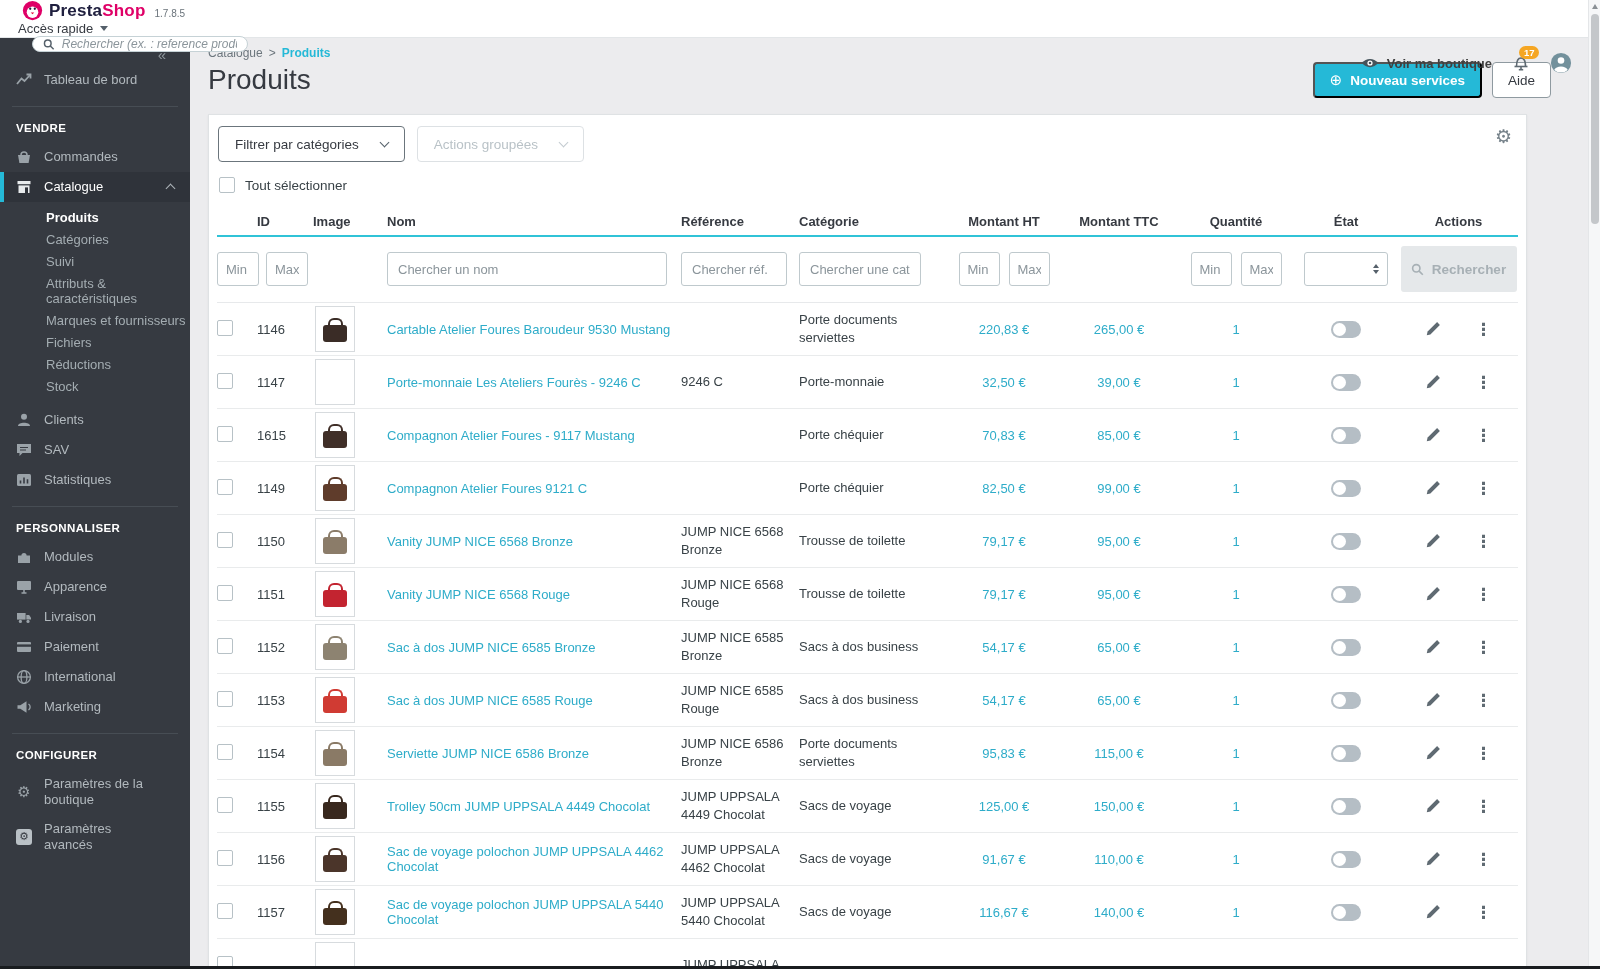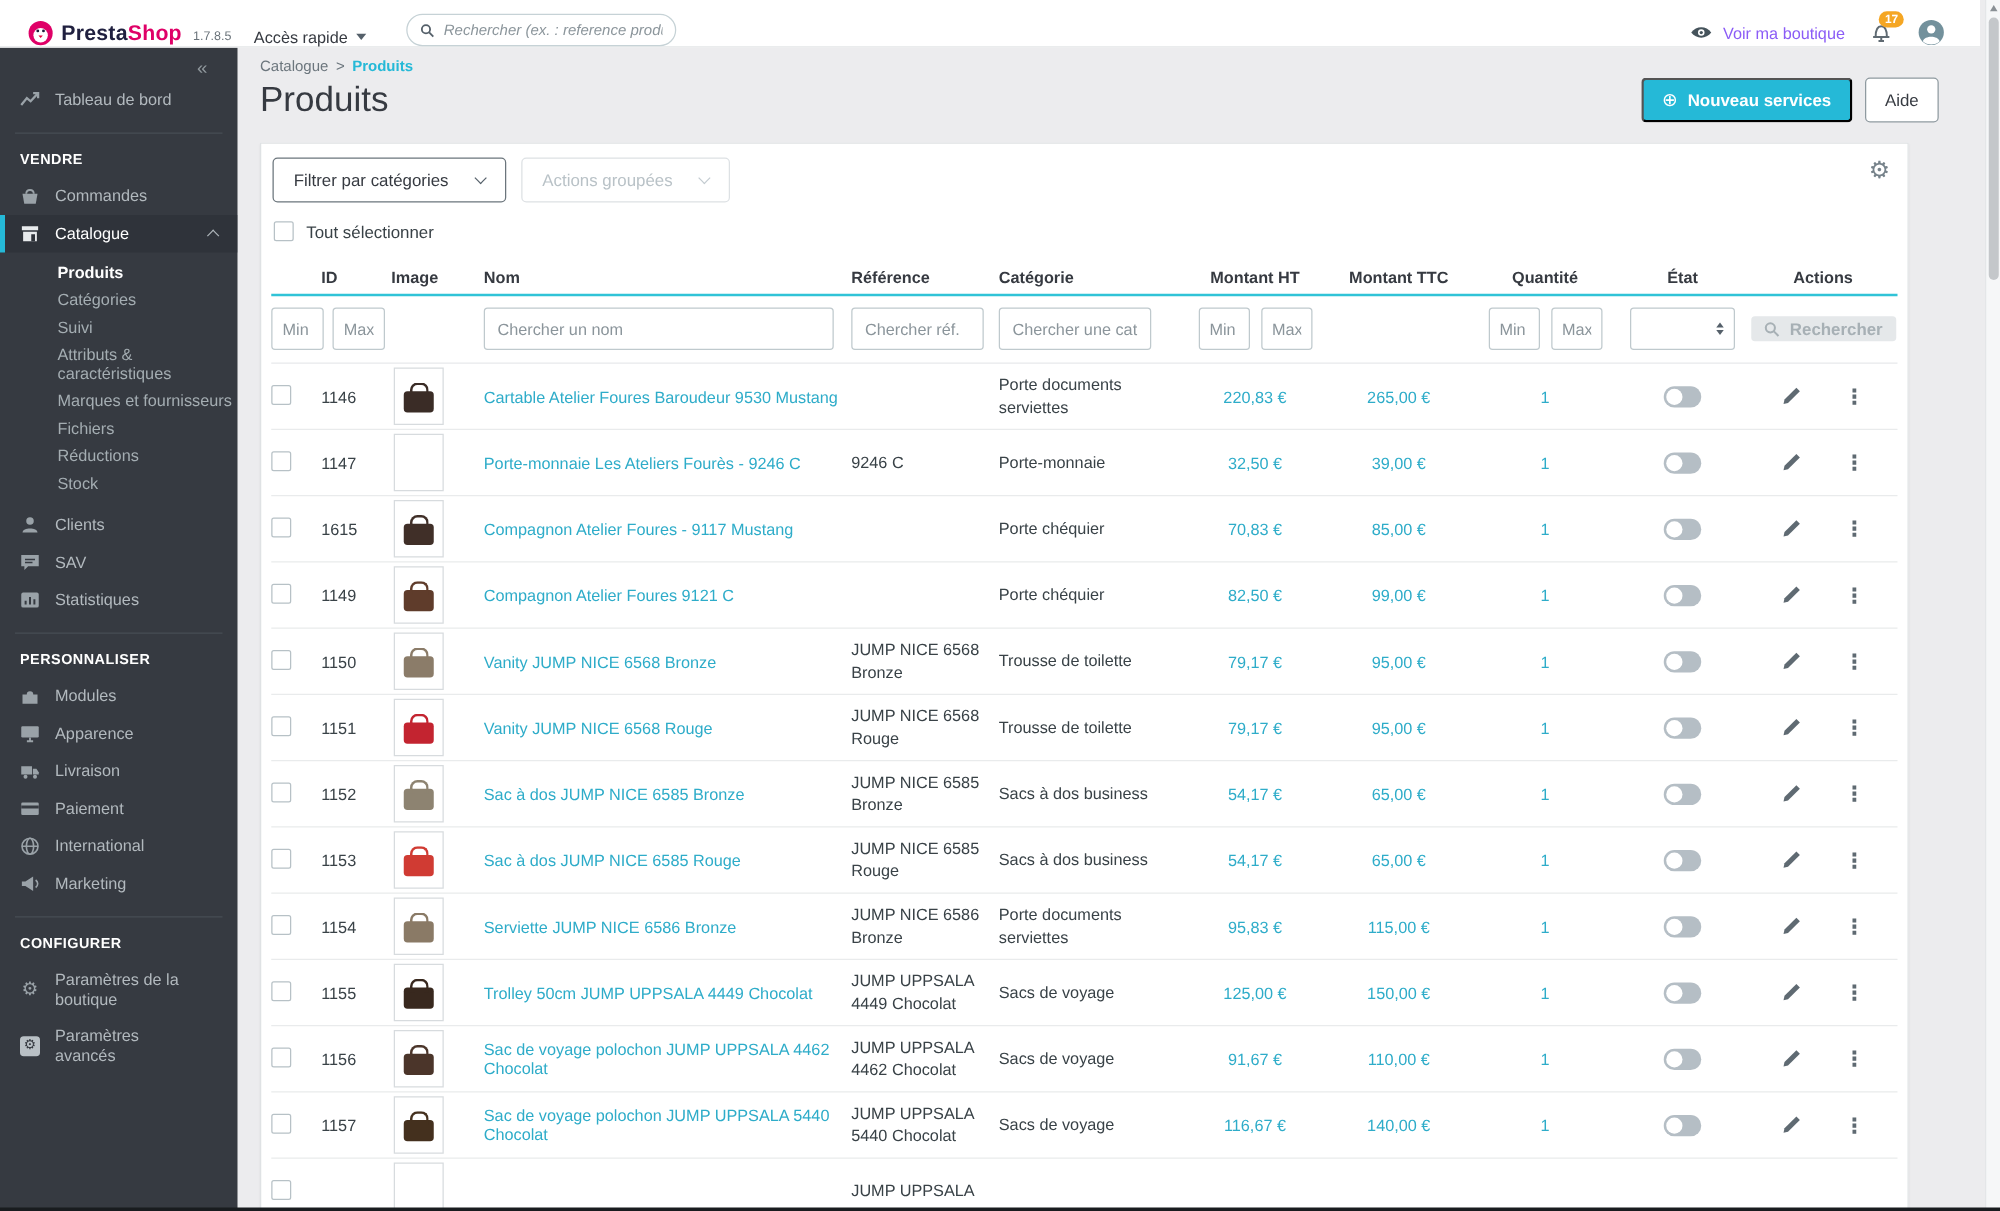--- a/index.html
+++ b/index.html
@@ -3,35 +3,35 @@
 <meta charset="utf-8">
 <style>
   * { margin:0; padding:0; box-sizing:border-box; }
   html,body { width:1600px; height:969px; }
   body {
     position:relative; overflow:hidden;
     font-family:"Liberation Sans","DejaVu Sans",sans-serif;
     background:#ececee; color:#394247;
   }
   
-  .topbar { position:absolute; top:0; left:0; right:16px; height:38px; background:#fff;
-    border-bottom:1px solid #e3e6e8; display:flex; align-items:flex-end; z-index:6; }
+  .topbar { position:absolute; top:0; left:0; right:0; height:38px; background:#fff;
+    border-bottom:1px solid #e3e6e8; display:flex; align-items:flex-start; z-index:6;flex-direction:column; }
   .logo { display:flex; align-items:center; margin-left:22px; gap:6px; }
   .logo-text { font-size:17px; font-weight:700; letter-spacing:.2px; }
   .logo-presta { color:#20203f; } .logo-shop { color:#df0067; }
   .version { font-size:10px; color:#6a737a; margin:5px 0 0 3px; }
   .quick { margin-left:18px; font-size:13px; color:#363a41; display:flex; align-items:center; gap:7px; cursor:default; }
   .caret-down { width:0;height:0;border-left:4px solid transparent;border-right:4px solid transparent;border-top:5px solid #55606a; }
   .searchbar { margin-left:32px; width:216px; height:26px; border:1px solid #c6d2d6; border-radius:14px;
     display:flex; align-items:center; padding:0 10px; gap:7px; background:#fff; }
   .searchbar input { border:0; outline:0; background:transparent; width:100%; font-size:12px; color:#5d686f;
     font-style:italic; font-family:inherit; }
   .searchbar input::placeholder { color:#8b959b; font-style:italic; }
   .topbar-right { margin-left:auto; display:flex; align-items:center; gap:20px; margin-right:28px; }
-  .viewshop { display:flex; align-items:center; gap:8px; font-size:13px; color:#8b5cf6; }
+  .viewshop { display:flex; align-items:center; gap:8px; font-size:13px; color:#404040;font-weight:bold; }
   .bell { position:relative; display:flex; }
   .badge { position:absolute; top:-8px; right:-9px; background:#f5a623; color:#fff; font-size:9.5px;
     font-weight:700; border-radius:8px; padding:1.5px 4.5px; line-height:1; }
   
   .scrollbar { position:absolute; top:0; right:0; bottom:0; width:12px; background:#f6f7f8; border-left:1px solid #e4e6e8; z-index:7; }
   .scroll-arrow { width:100%; height:13px; display:flex; align-items:center; justify-content:center; }
   .scroll-arrow::before { content:""; width:0;height:0;border-left:3.5px solid transparent;border-right:3.5px solid transparent;border-bottom:5px solid #8a9095; }
   .scroll-thumb { position:absolute; top:14px; left:2px; width:8px; height:210px; background:#c4c7ca; border-radius:4px; }
   
   .sidebar { position:absolute; top:38px; left:0; bottom:0; width:190px; background:#363a41; color:#b2b9be; overflow:hidden; z-index:5; }
@@ -91,21 +91,21 @@
   .f-minmax { display:flex; justify-content:center; gap:9px; }
   .f-minmax .f-input { width:41px; padding:0 8px; }
   .f-select { display:flex; justify-content:center; }
   .select-box { width:84px; height:34px; border:1px solid #bfc9cd; border-radius:3px; background:#fff;
     display:flex; align-items:center; justify-content:flex-end; padding:0 8px; }
   .sort-arrows { display:flex; flex-direction:column; gap:2px; }
   .sort-arrows i { width:0;height:0;border-left:3.5px solid transparent;border-right:3.5px solid transparent; }
   .sort-arrows .up { border-bottom:4.5px solid #55606a; }
   .sort-arrows .dn { border-top:4.5px solid #55606a; }
   .f-search { display:flex; justify-content:center; }
-  .btn-search { width:116px; height:20px; background:#e5e8ea; border-radius:3px; color:#a7b0b5; font-size:13.5px;
+  .btn-search { width:116px; height:46px; background:#e5e8ea; border-radius:3px; color:#a7b0b5; font-size:13.5px;
     display:flex; align-items:center; justify-content:center; gap:8px; font-weight:700; }
   .trow { min-height:53px; border-bottom:1px solid #e9ebec; font-size:13px; color:#394247; }
   .c-id { padding-left:2px; }
   .imgbox { width:40px; height:46px; border:1px solid #d7dbde; background:#fff; margin-left:2px;
     display:flex; align-items:center; justify-content:center; }
   .bag { width:24px; height:17px; border-radius:3px; background:currentColor; position:relative; margin-top:8px; }
   .bag::before { content:""; position:absolute; top:-7px; left:5px; width:11px; height:9px;
     border:2.5px solid currentColor; border-bottom:none; border-radius:6px 6px 0 0; }
   .plink { color:#2eacc9; text-decoration:none; cursor:pointer; }
   .c-ref, .c-cat { padding-right:12px; line-height:1.35; }

